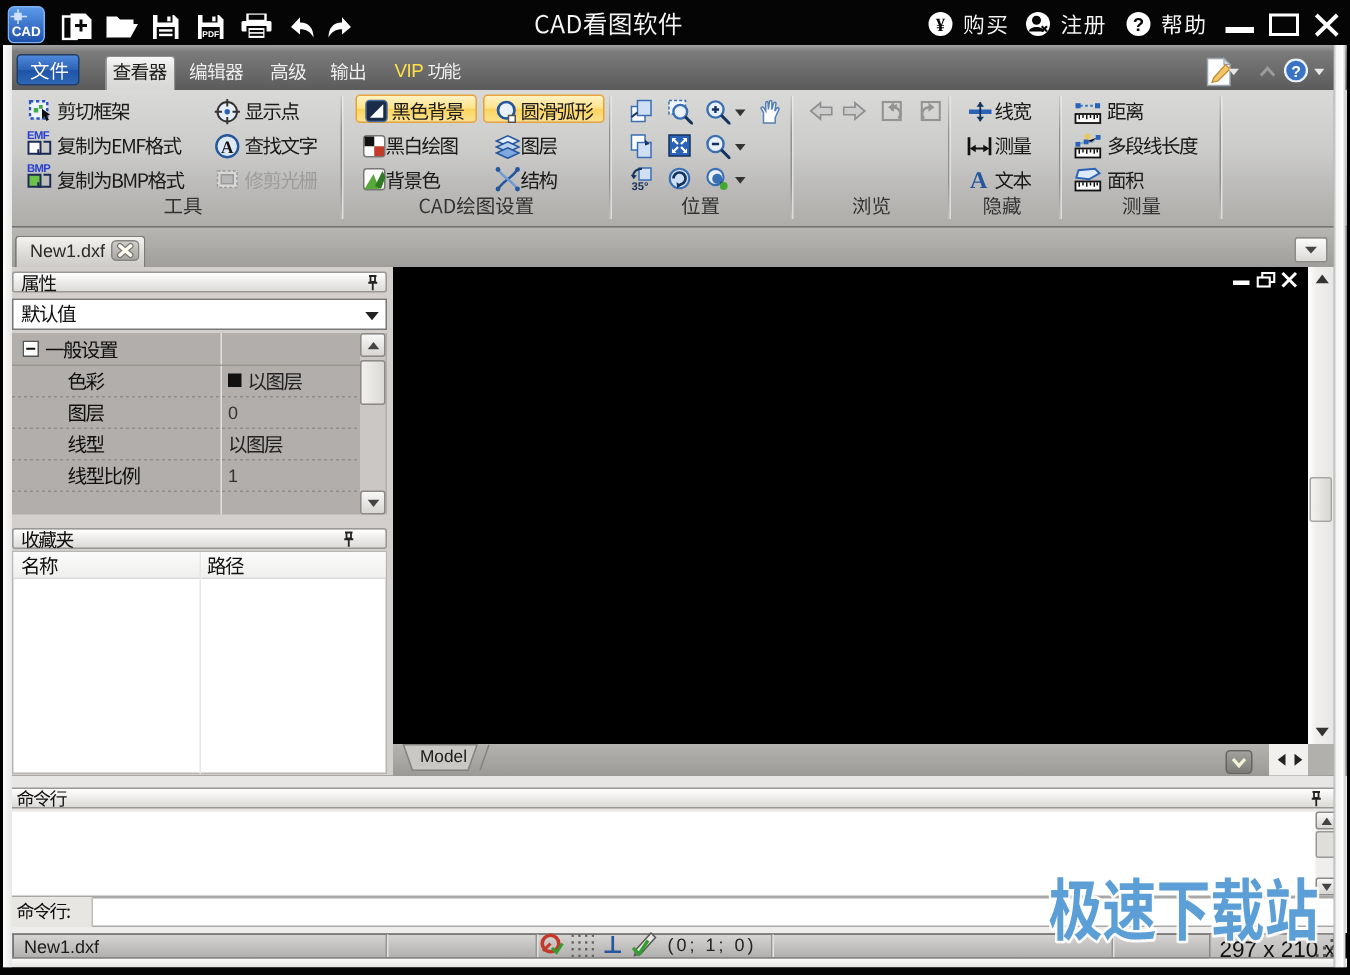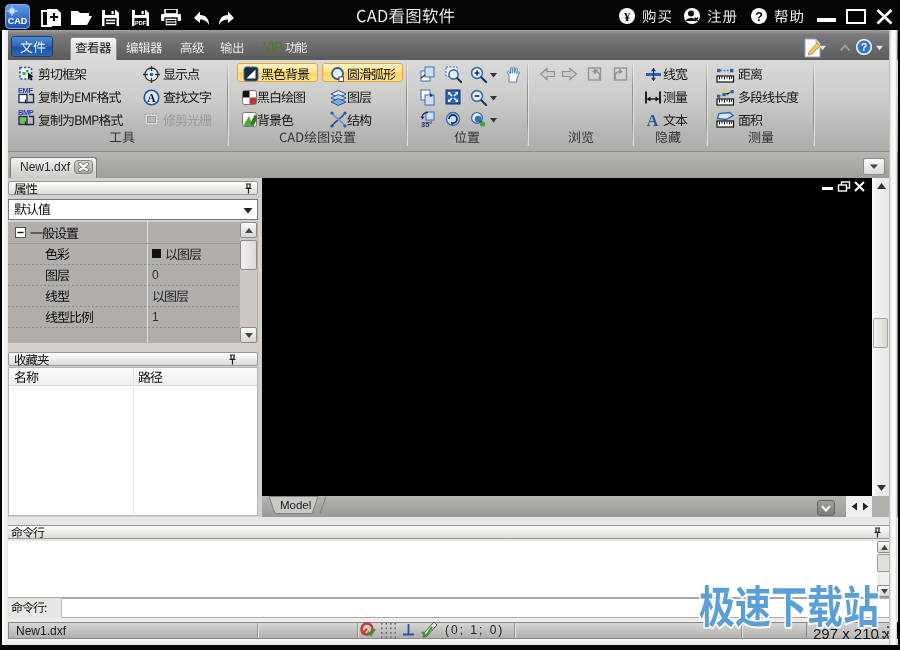--- a/index.html
+++ b/index.html
@@ -105,21 +105,21 @@
   </svg>
 <svg class="a" style="left:126.0px;top:38px;" width="38" height="18" viewBox="0 0 38 18">
     <path d="M0.5 13.8 0.7 14.7C1.8 14.3 3.1 13.7 4.3 13.2L4.2 12.5C2.8 13 1.4 13.5 0.5 13.8ZM0.8 9.2C0.9 9.1 1.2 9.1 2.6 8.9C2.1 9.7 1.7 10.3 1.5 10.6C1.1 11 0.8 11.3 0.6 11.4C0.7 11.6 0.8 12.1 0.9 12.2C1.1 12.1 1.5 11.9 4.2 11.3C4.2 11.1 4.2 10.8 4.2 10.5L2.1 11C3 9.8 3.8 8.4 4.5 7L3.8 6.6C3.6 7.1 3.3 7.6 3.1 8L1.7 8.2C2.4 7.1 3.1 5.7 3.6 4.3L2.7 4C2.2 5.5 1.4 7.2 1.1 7.6C0.9 8 0.7 8.3 0.5 8.4C0.6 8.6 0.7 9 0.8 9.2ZM7.8 10.1V12H6.8V10.1ZM8.4 10.1H9.3V12H8.4ZM6 9.3V15.4H6.8V12.7H7.8V15.1H8.4V12.7H9.3V15.1H10V12.7H10.9V14.6C10.9 14.7 10.9 14.7 10.8 14.7C10.7 14.7 10.5 14.7 10.2 14.7C10.3 14.9 10.4 15.2 10.4 15.4C10.8 15.4 11.1 15.4 11.4 15.3C11.6 15.2 11.6 14.9 11.6 14.6V9.3L10.9 9.3ZM10 10.1H10.9V12H10ZM7.6 4.2C7.8 4.5 8 5 8.1 5.3H5.2V8.1C5.2 10 5.1 12.8 3.9 14.8C4.1 14.8 4.5 15.1 4.7 15.3C5.8 13.3 6 10.3 6 8.3H11.5V5.3H9.1C9 4.9 8.7 4.4 8.4 3.9ZM6 6.2H10.6V7.5H6Z M18.9 5.1H22.2V6.4H18.9ZM18 4.4V7.1H23.1V4.4ZM13 10.3C13.1 10.2 13.5 10.2 13.9 10.2H15.1V12L12.5 12.4L12.7 13.3L15.1 12.8V15.4H15.9V12.7L17.3 12.4L17.3 11.6L15.9 11.8V10.2H17.1V9.3H15.9V7.4H15.1V9.3H13.8C14.2 8.5 14.6 7.4 14.8 6.4H17.1V5.5H15.1C15.2 5 15.3 4.6 15.4 4.2L14.4 4C14.4 4.5 14.3 5 14.2 5.5H12.6V6.4H14C13.7 7.4 13.4 8.2 13.3 8.5C13.1 9.1 12.9 9.5 12.7 9.5C12.8 9.8 13 10.2 13 10.3ZM22.2 8.6V9.7H19V8.6ZM17 13.6 17.1 14.4 22.2 14V15.5H23.1V13.9L24 13.8L24 13.1L23.1 13.1V8.6H23.9V7.8H17.3V8.6H18.1V13.5ZM22.2 10.4V11.5H19V10.4ZM22.2 12.2V13.2L19 13.4V12.2Z M26.4 5.4H28.6V7.1H26.4ZM31.8 5.4H34V7.1H31.8ZM31.7 8.4C32.2 8.6 32.8 9 33.2 9.2H29.6C29.9 8.8 30.2 8.4 30.4 8L29.5 7.8V4.6H25.6V7.9H29.4C29.2 8.4 28.9 8.8 28.6 9.2H24.6V10.1H27.7C26.9 10.8 25.8 11.5 24.4 12C24.6 12.2 24.8 12.5 24.9 12.7L25.6 12.4V15.5H26.5V15.1H28.6V15.4H29.5V11.6H27.1C27.8 11.2 28.4 10.6 28.9 10.1H31.3C31.8 10.7 32.5 11.2 33.2 11.6H30.9V15.5H31.8V15.1H34V15.4H34.9V12.4L35.5 12.7C35.7 12.4 35.9 12.1 36.1 11.9C34.8 11.6 33.4 10.9 32.4 10.1H35.9V9.2H33.7L34 8.9C33.6 8.6 32.8 8.2 32.2 7.9ZM30.9 4.6V7.9H34.9V4.6ZM26.5 14.3V12.5H28.6V14.3ZM31.8 14.3V12.5H34V14.3Z" fill="#f0f0f0"></path>
   </svg>
 <svg class="a" style="left:180.0px;top:38px;" width="26" height="18" viewBox="0 0 26 18">
     <path d="M3.6 7.5H9V8.6H3.6ZM2.6 6.8V9.3H10V6.8ZM5.5 4.2 5.9 5.3H0.7V6.1H11.7V5.3H6.9C6.8 4.9 6.6 4.4 6.4 4ZM1.2 10V15.5H2.1V10.8H10.4V14.5C10.4 14.7 10.3 14.7 10.2 14.7C10 14.7 9.4 14.7 8.9 14.7C9 14.9 9.1 15.2 9.2 15.4C10 15.4 10.5 15.4 10.9 15.3C11.2 15.2 11.3 15 11.3 14.5V10ZM3.5 11.6V14.8H4.4V14.1H8.8V11.6ZM4.4 12.3H8V13.4H4.4Z M12.5 13.8 12.8 14.7C13.9 14.3 15.5 13.7 17 13.1L16.8 12.3C15.2 12.8 13.6 13.4 12.5 13.8ZM17 4.8V5.7H18.4C18.2 9.7 17.8 12.9 16.1 14.9C16.3 15.1 16.8 15.4 16.9 15.5C18 14.1 18.6 12.3 18.9 10.1C19.4 11.1 19.9 12 20.5 12.9C19.8 13.7 18.9 14.3 17.9 14.8C18.1 14.9 18.4 15.3 18.5 15.5C19.5 15.1 20.3 14.4 21.1 13.6C21.8 14.4 22.6 15 23.4 15.5C23.6 15.2 23.9 14.9 24.1 14.7C23.2 14.3 22.4 13.7 21.7 12.9C22.5 11.7 23.2 10.2 23.6 8.4L23 8.2L22.8 8.2H21.5C21.9 7.2 22.2 5.9 22.5 4.8ZM19.3 5.7H21.3C21 6.9 20.6 8.2 20.3 9.1H22.5C22.2 10.3 21.7 11.3 21.1 12.2C20.2 11 19.6 9.7 19.1 8.3C19.2 7.4 19.3 6.6 19.3 5.7ZM12.7 9.2C12.9 9.1 13.2 9.1 14.8 8.8C14.2 9.7 13.7 10.3 13.4 10.6C13.1 11.1 12.8 11.4 12.5 11.4C12.6 11.7 12.7 12.1 12.8 12.3C13 12.1 13.5 11.9 16.8 10.9C16.8 10.7 16.7 10.4 16.7 10.1L14.3 10.8C15.2 9.7 16.1 8.4 16.9 7.1L16.1 6.6C15.9 7.1 15.6 7.5 15.3 8L13.7 8.2C14.4 7.1 15.2 5.7 15.8 4.4L14.9 4C14.4 5.5 13.4 7.1 13.1 7.6C12.8 8 12.6 8.3 12.4 8.3C12.5 8.6 12.6 9 12.7 9.2Z" fill="#f0f0f0"></path>
   </svg>
 <svg class="a" style="left:220.0px;top:38px;" width="26" height="18" viewBox="0 0 26 18">
     <path d="M9.2 8.9V13.4H9.9V8.9ZM10.8 8.4V14.4C10.8 14.6 10.7 14.6 10.6 14.6C10.4 14.6 9.9 14.6 9.3 14.6C9.5 14.8 9.6 15.2 9.6 15.4C10.3 15.4 10.8 15.4 11.1 15.2C11.4 15.1 11.5 14.9 11.5 14.4V8.4ZM0.9 10.4C1 10.3 1.4 10.2 1.8 10.2H2.7V11.9C1.9 12.1 1.1 12.3 0.5 12.4L0.7 13.3L2.7 12.8V15.5H3.6V12.6L4.6 12.3L4.5 11.5L3.6 11.7V10.2H4.6V9.3H3.6V7.4H2.7V9.3H1.7C2 8.5 2.3 7.4 2.5 6.3H4.6V5.5H2.7C2.8 5 2.9 4.6 3 4.2L2.1 4C2 4.5 2 5 1.9 5.5H0.6V6.3H1.7C1.5 7.4 1.2 8.2 1.1 8.6C1 9.1 0.8 9.5 0.6 9.6C0.7 9.8 0.8 10.2 0.9 10.4ZM8.2 4C7.4 5.3 5.9 6.5 4.4 7.2C4.6 7.4 4.8 7.7 5 7.9C5.3 7.7 5.6 7.5 6 7.3V7.8H10.6V7.2C10.9 7.4 11.2 7.6 11.6 7.8C11.7 7.5 12 7.2 12.2 7C10.9 6.5 9.7 5.8 8.7 4.7L9 4.3ZM6.3 7.1C7 6.6 7.7 6 8.2 5.3C8.9 6 9.6 6.6 10.3 7.1ZM7.7 9.4V10.4H6V9.4ZM5.2 8.7V15.4H6V12.9H7.7V14.5C7.7 14.6 7.7 14.7 7.6 14.7C7.4 14.7 7.1 14.7 6.7 14.7C6.8 14.9 6.9 15.2 7 15.4C7.5 15.4 7.9 15.4 8.1 15.3C8.4 15.2 8.5 14.9 8.5 14.5V8.7ZM6 11.1H7.7V12.2H6Z M13.3 10.2V14.8H22.2V15.5H23.2V10.2H22.2V13.8H18.7V9.4H22.7V5.1H21.7V8.5H18.7V4H17.7V8.5H14.8V5.1H13.9V9.4H17.7V13.8H14.3V10.2Z" fill="#f0f0f0"></path>
   </svg>
-<div class="a" style="left:263px;top:40px;width:40px;height:16px;color:#4d7c0f;font-size:12.5px;letter-spacing:-0.3px">VIP</div>
+<div class="a" style="left:263px;top:40px;width:40px;height:16px;color:#fde047;font-size:12.5px;letter-spacing:-0.3px">VIP</div>
 <svg class="a" style="left:285px;top:38px;" width="23" height="18" viewBox="0 0 23 18">
     <path d="M0.5 11.7 0.7 12.7C2 12.3 3.7 11.8 5.3 11.4L5.2 10.5L3.3 11V6.1H5V5.3H0.6V6.1H2.4V11.3C1.7 11.4 1 11.6 0.5 11.7ZM7.2 4C7.2 4.9 7.2 5.8 7.1 6.6H5.1V7.5H7.1C6.9 10.4 6.3 12.8 3.7 14.2C3.9 14.4 4.2 14.7 4.3 14.9C7.1 13.4 7.8 10.6 8 7.5H10.4C10.2 11.7 10 13.4 9.7 13.7C9.5 13.9 9.4 13.9 9.2 13.9C8.9 13.9 8.2 13.9 7.5 13.8C7.6 14.1 7.7 14.5 7.8 14.7C8.4 14.8 9.1 14.8 9.5 14.7C9.9 14.7 10.2 14.6 10.5 14.3C10.9 13.7 11.1 12 11.3 7C11.3 6.9 11.3 6.6 11.3 6.6H8C8.1 5.8 8.1 4.9 8.1 4Z M15.1 8.9V9.9H12.5V8.9ZM11.7 8.1V14.9H12.5V12.4H15.1V13.8C15.1 14 15.1 14 14.9 14C14.7 14 14.2 14 13.7 14C13.8 14.3 13.9 14.6 14 14.8C14.7 14.8 15.2 14.8 15.6 14.7C15.9 14.6 16 14.3 16 13.8V8.1ZM12.5 10.6H15.1V11.7H12.5ZM20.8 4.7C20.1 5.1 19 5.5 18 5.9V3.9H17.1V7.8C17.1 8.8 17.4 9.1 18.6 9.1C18.8 9.1 20.4 9.1 20.6 9.1C21.6 9.1 21.9 8.7 21.9 7.2C21.7 7.2 21.3 7.1 21.2 6.9C21.1 8.1 21 8.3 20.5 8.3C20.2 8.3 18.9 8.3 18.6 8.3C18.1 8.3 18 8.2 18 7.8V6.6C19.2 6.3 20.4 5.8 21.4 5.4ZM20.9 10.1C20.2 10.5 19.1 11 18 11.4V9.4H17.1V13.5C17.1 14.5 17.4 14.8 18.6 14.8C18.8 14.8 20.4 14.8 20.7 14.8C21.7 14.8 21.9 14.3 22.1 12.7C21.8 12.7 21.5 12.5 21.3 12.4C21.2 13.7 21.1 14 20.6 14C20.3 14 18.9 14 18.7 14C18.1 14 18 13.9 18 13.5V12.1C19.2 11.8 20.6 11.3 21.5 10.8ZM11.5 7.3C11.8 7.2 12.2 7.1 15.5 6.9C15.6 7.1 15.7 7.3 15.7 7.5L16.5 7.2C16.3 6.4 15.6 5.4 15 4.6L14.2 4.8C14.5 5.3 14.8 5.7 15.1 6.2L12.5 6.3C13 5.7 13.5 4.9 13.9 4.1L13 3.8C12.6 4.8 12 5.7 11.8 6C11.6 6.2 11.4 6.4 11.2 6.4C11.3 6.7 11.5 7.1 11.5 7.3Z" fill="#f0f0f0"></path>
   </svg>
 <svg class="a" style="left:802px;top:38px" width="22" height="20" viewBox="0 0 22 20">
 <path d="M3 1h11l4 4v14H3z" fill="#fdfdfd" stroke="#9aa4b0" stroke-width="1"></path>
 <path d="M14 1l4 4h-4z" fill="#d7dde4" stroke="#9aa4b0" stroke-width="0.8"></path>
 <path d="M7 14 15 5 18 8 10 16 6 17z" fill="#f5c36a" stroke="#b98a30" stroke-width="0.8"></path>
   </svg>
 <svg class="a" style="left:818px;top:45px" width="9" height="6" viewBox="0 0 10 7">
     <path d="M1 1h8L5 6z" fill="#e8e8e8"></path>

